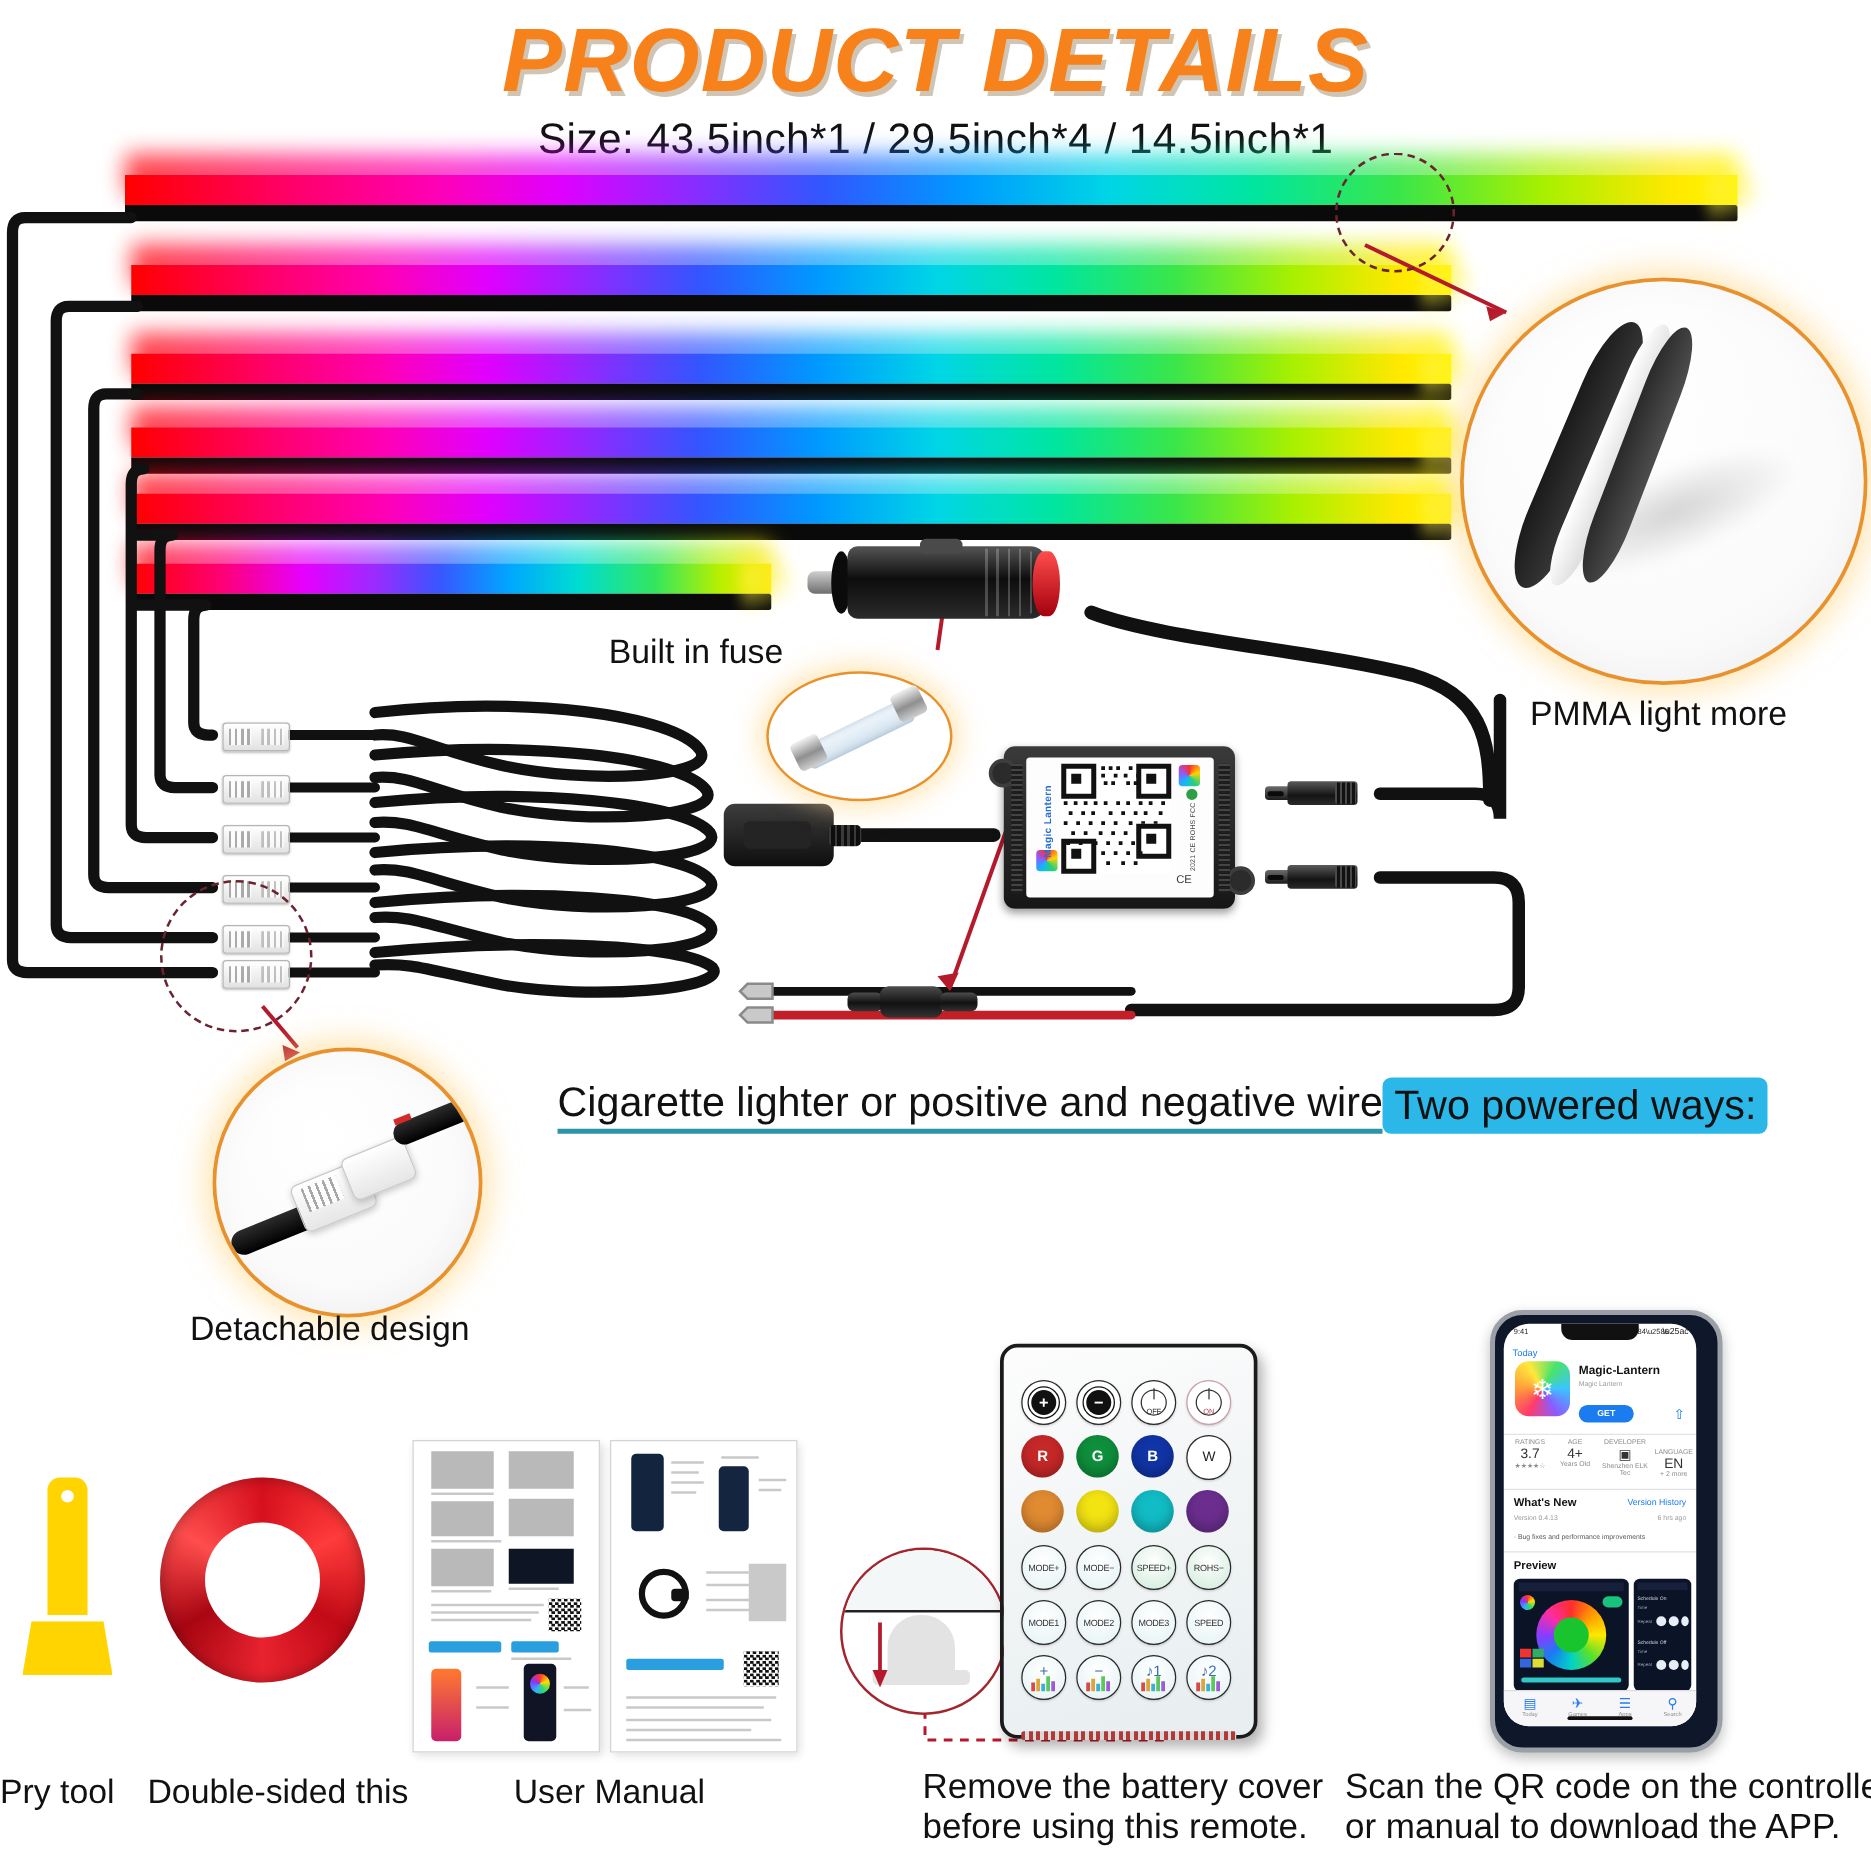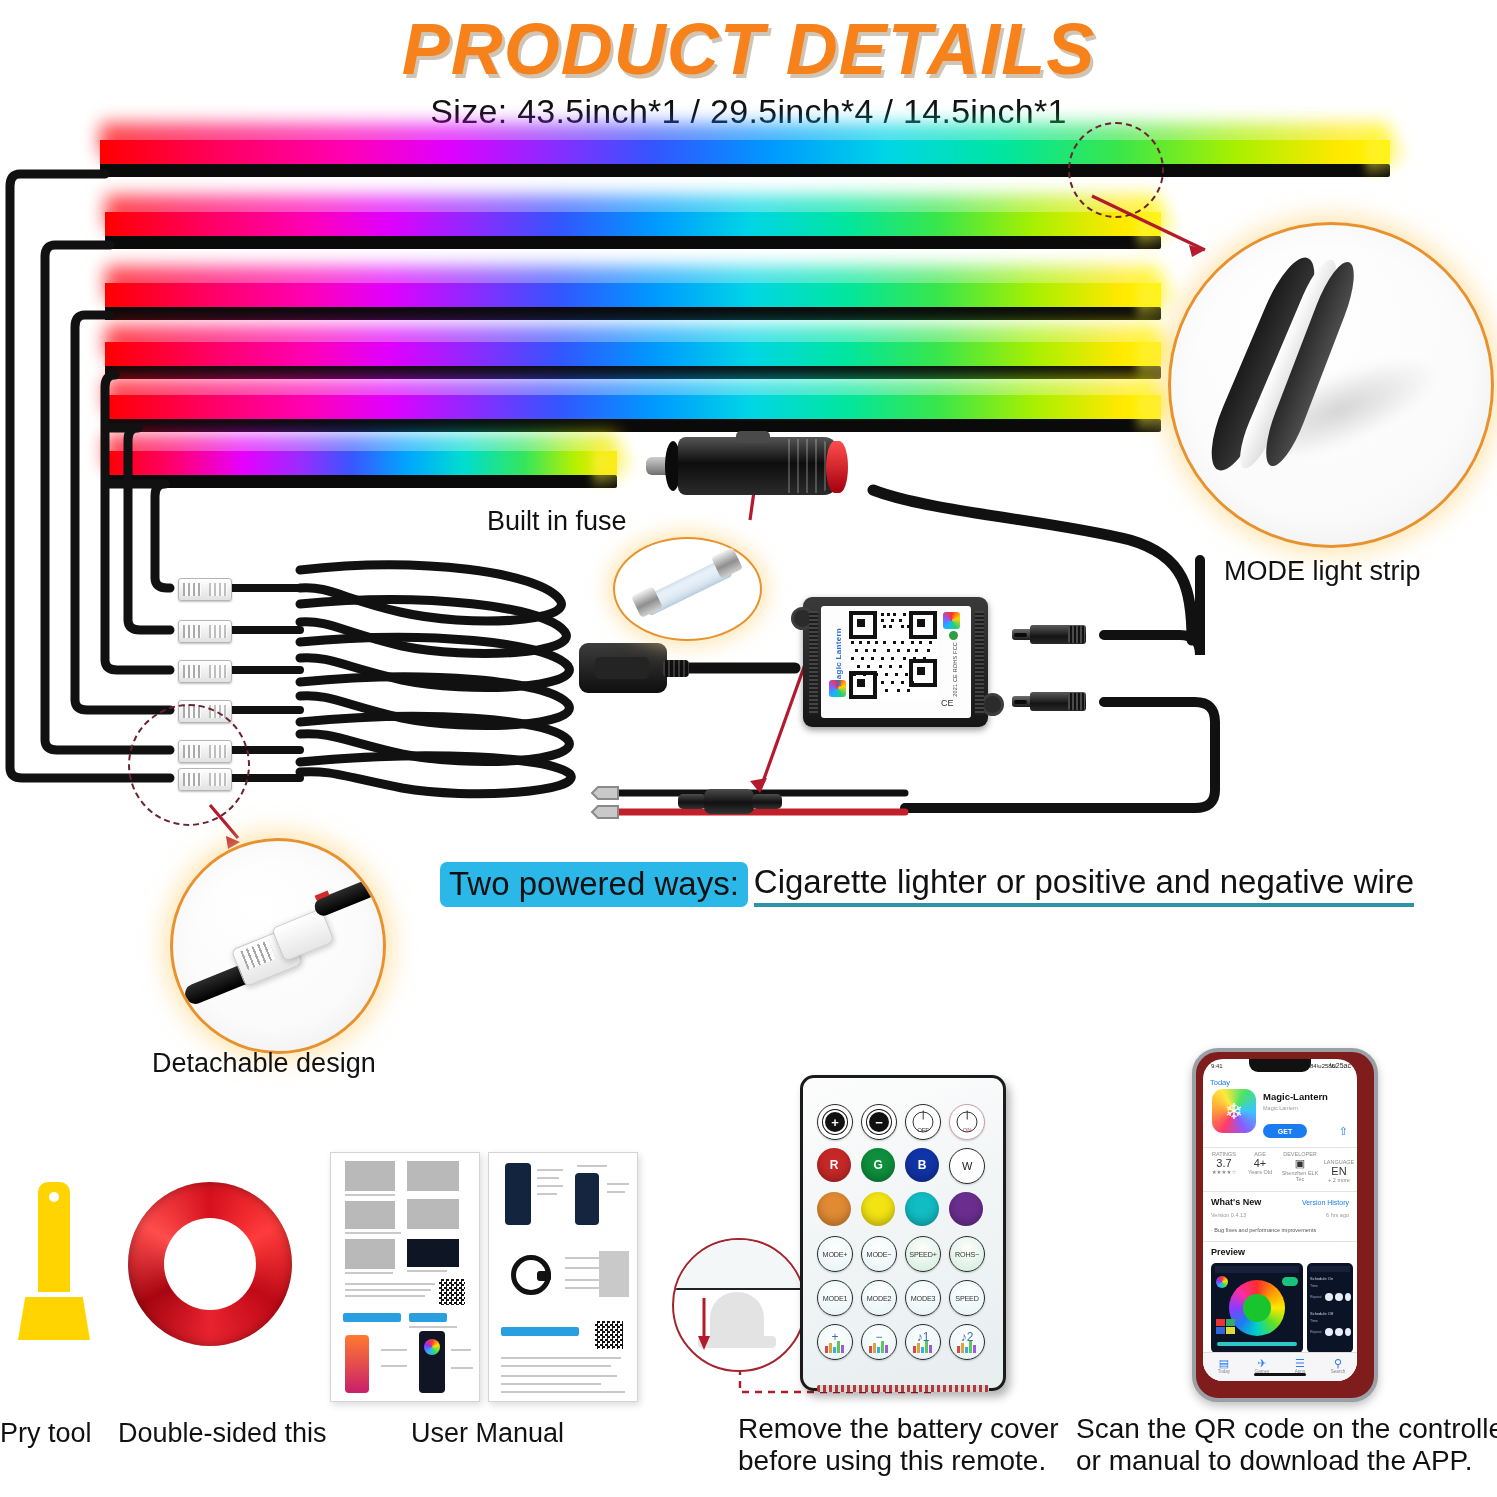--- a/index.html
+++ b/index.html
@@ -289,21 +289,21 @@
     border:2px solid #a3262f;background:#fff;overflow:hidden;}
   #batSplit{position:absolute;left:0;top:48px;width:130px;height:2px;background:#222;}
   #batTop{position:absolute;left:0;top:0;width:130px;height:48px;background:#f4f7f8;}
   #batTab{position:absolute;left:36px;top:52px;width:54px;height:56px;background:#e3e3e3;
     border-radius:26px 26px 5px 5px;}
   #batTab:after{content:"";position:absolute;left:-12px;bottom:0;width:78px;height:12px;background:#e3e3e3;border-radius:4px;}
 
   
   #phone{
     position:absolute;left:1192px;top:1048px;width:172px;height:340px;
-    background:#7f1d1d;border:4px solid #9aa0a6;border-radius:26px;
+    background:#0f172a;border:4px solid #9aa0a6;border-radius:26px;
     box-shadow:0 4px 10px rgba(0,0,0,.25);padding:3px;
   }
   #phoneScreen{position:absolute;left:7px;top:7px;width:154px;height:322px;background:#fff;border-radius:20px;overflow:hidden;}
   #notch{position:absolute;left:46px;top:0;width:62px;height:13px;background:#111;border-radius:0 0 9px 9px;z-index:5;}
   .statusbar{position:absolute;left:0;top:0;width:100%;height:16px;font-size:6px;color:#222;}
   .appIcon{position:absolute;left:9px;top:30px;width:44px;height:44px;border-radius:11px;
     background:conic-gradient(from 210deg,#ff3b6b,#ff9a3b,#ffe83b,#49e36b,#3bc4ff,#8b5bff,#ff3b6b);}
   .lotus{position:absolute;left:50%;top:52%;transform:translate(-50%,-50%);color:#fff;font-size:22px;}
   .getbtn{position:absolute;left:60px;top:65px;width:44px;height:14px;border-radius:7px;background:#1b7cf0;
     color:#fff;font-size:7px;display:flex;align-items:center;justify-content:center;font-weight:bold;}
@@ -571,36 +571,36 @@
     <div class="dcrib"></div>
   </div>
 
   <div class="dashcircle" style="left:1068px;top:122px;width:92px;height:92px;"></div>
   <div class="zoomcircle" style="left:1168px;top:222px;width:320px;height:320px;">
     <div class="pmmaShadow"></div>
     <div class="pmmaBlack"></div>
     <div class="pmmaWhite"></div>
     <div class="pmmaDark2"></div>
   </div>
-  <div class="lbl" style="left:1224px;top:556px;">MODE light strip</div>
+  <div class="lbl" style="left:1224px;top:556px;">PMMA light more</div>
 
   <div class="dashcircle" style="left:128px;top:704px;width:118px;height:118px;"></div>
   <div class="zoomcircle" style="left:170px;top:838px;width:210px;height:210px;">
     <div class="dcWire" style="left:10px;top:132px;width:78px;height:20px;transform:rotate(-22deg);"></div>
     <div class="dcShell" style="left:63px;top:96px;width:60px;height:38px;transform:rotate(-22deg);"></div>
     <div class="dcShell" style="left:103px;top:76px;width:52px;height:34px;transform:rotate(-22deg);"></div>
     <div class="dcWire" style="left:140px;top:48px;width:64px;height:18px;transform:rotate(-22deg);"></div>
     <div style="position:absolute;left:142px;top:52px;width:14px;height:5px;background:#d42a2a;transform:rotate(-22deg);"></div>
     <div style="position:absolute;left:70px;top:104px;width:30px;height:20px;background:repeating-linear-gradient(90deg,#9a9a9a 0 2px,#fff 2px 6px);transform:rotate(-22deg);opacity:.85;"></div>
   </div>
   <div class="lbl" style="left:152px;top:1048px;">Detachable design</div>
 
   <div id="powerRow">
+    <span id="powerText">Cigarette lighter or positive and negative wire</span>
     <span id="powerTag">Two powered ways:</span>
-    <span id="powerText">Cigarette lighter or positive and negative wire</span>
   </div>
 
   <div id="pryTool">
     <div id="pryHandle"></div>
     <div id="pryHole"></div>
     <div id="pryBlade"></div>
   </div>
 
   <div id="tapeRing">
     <div id="tapeHole"></div>

